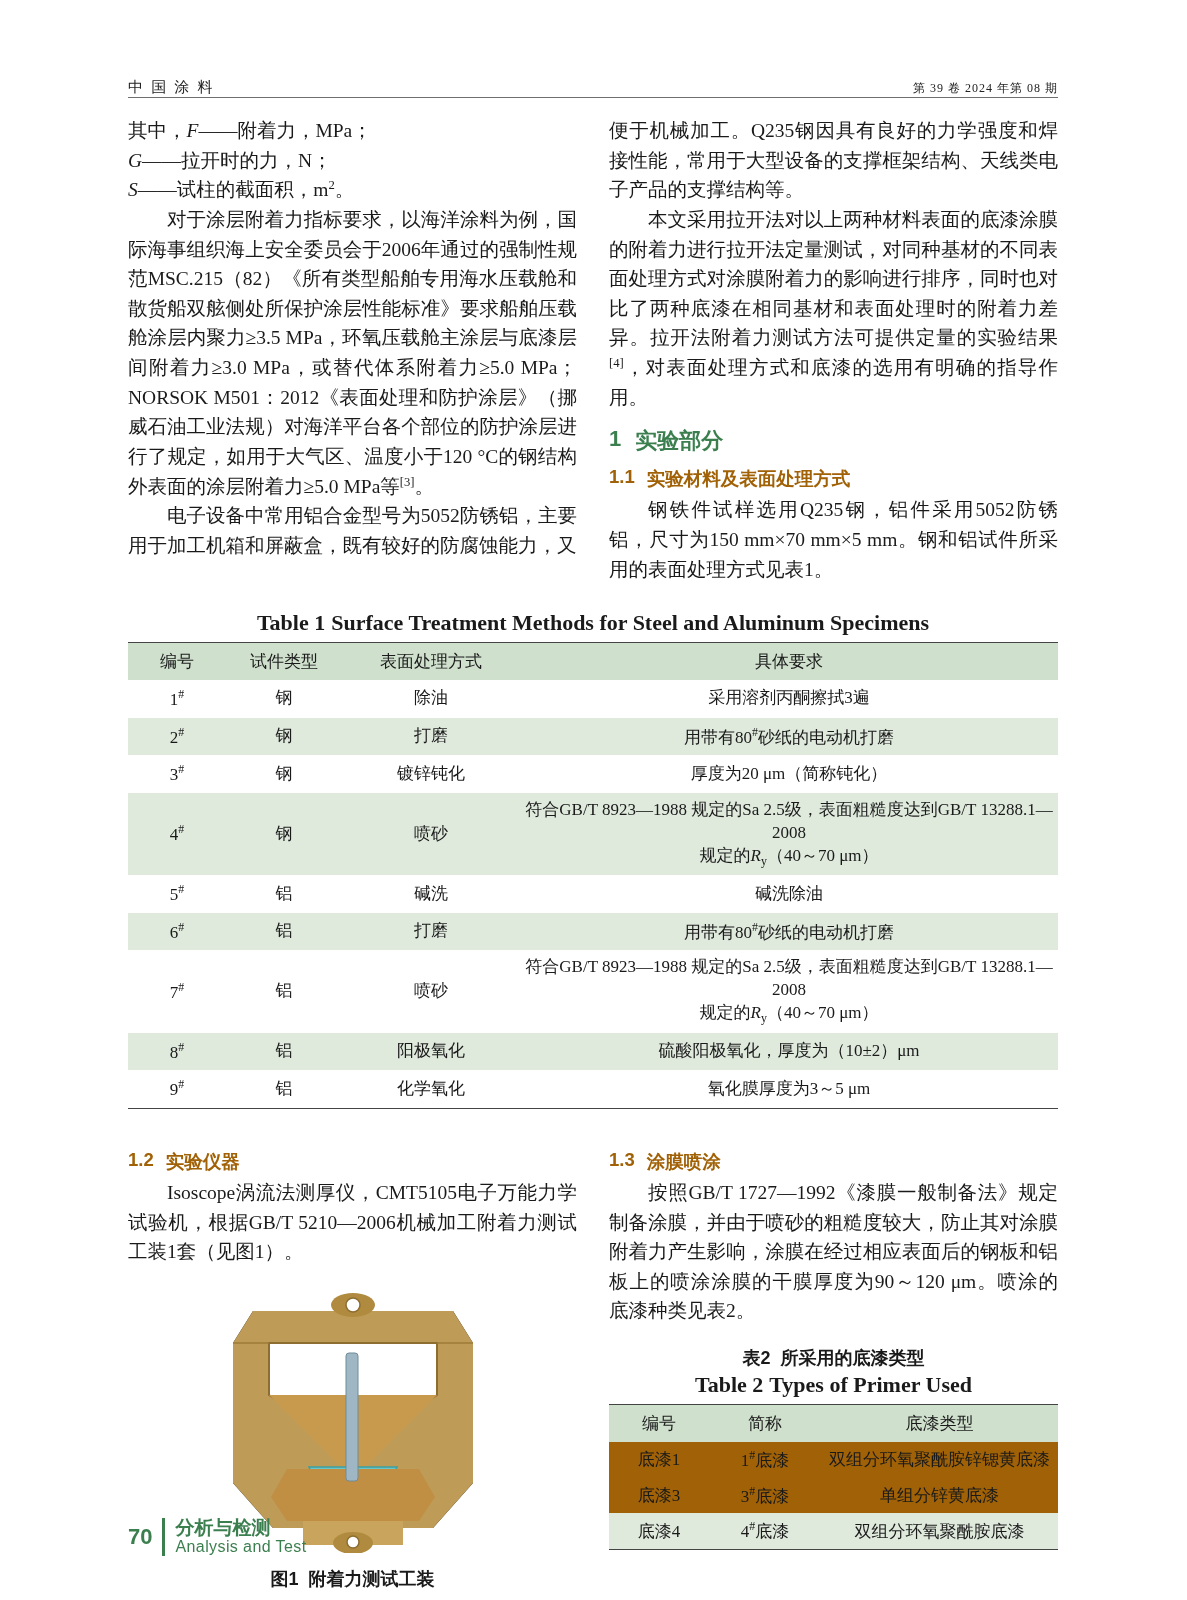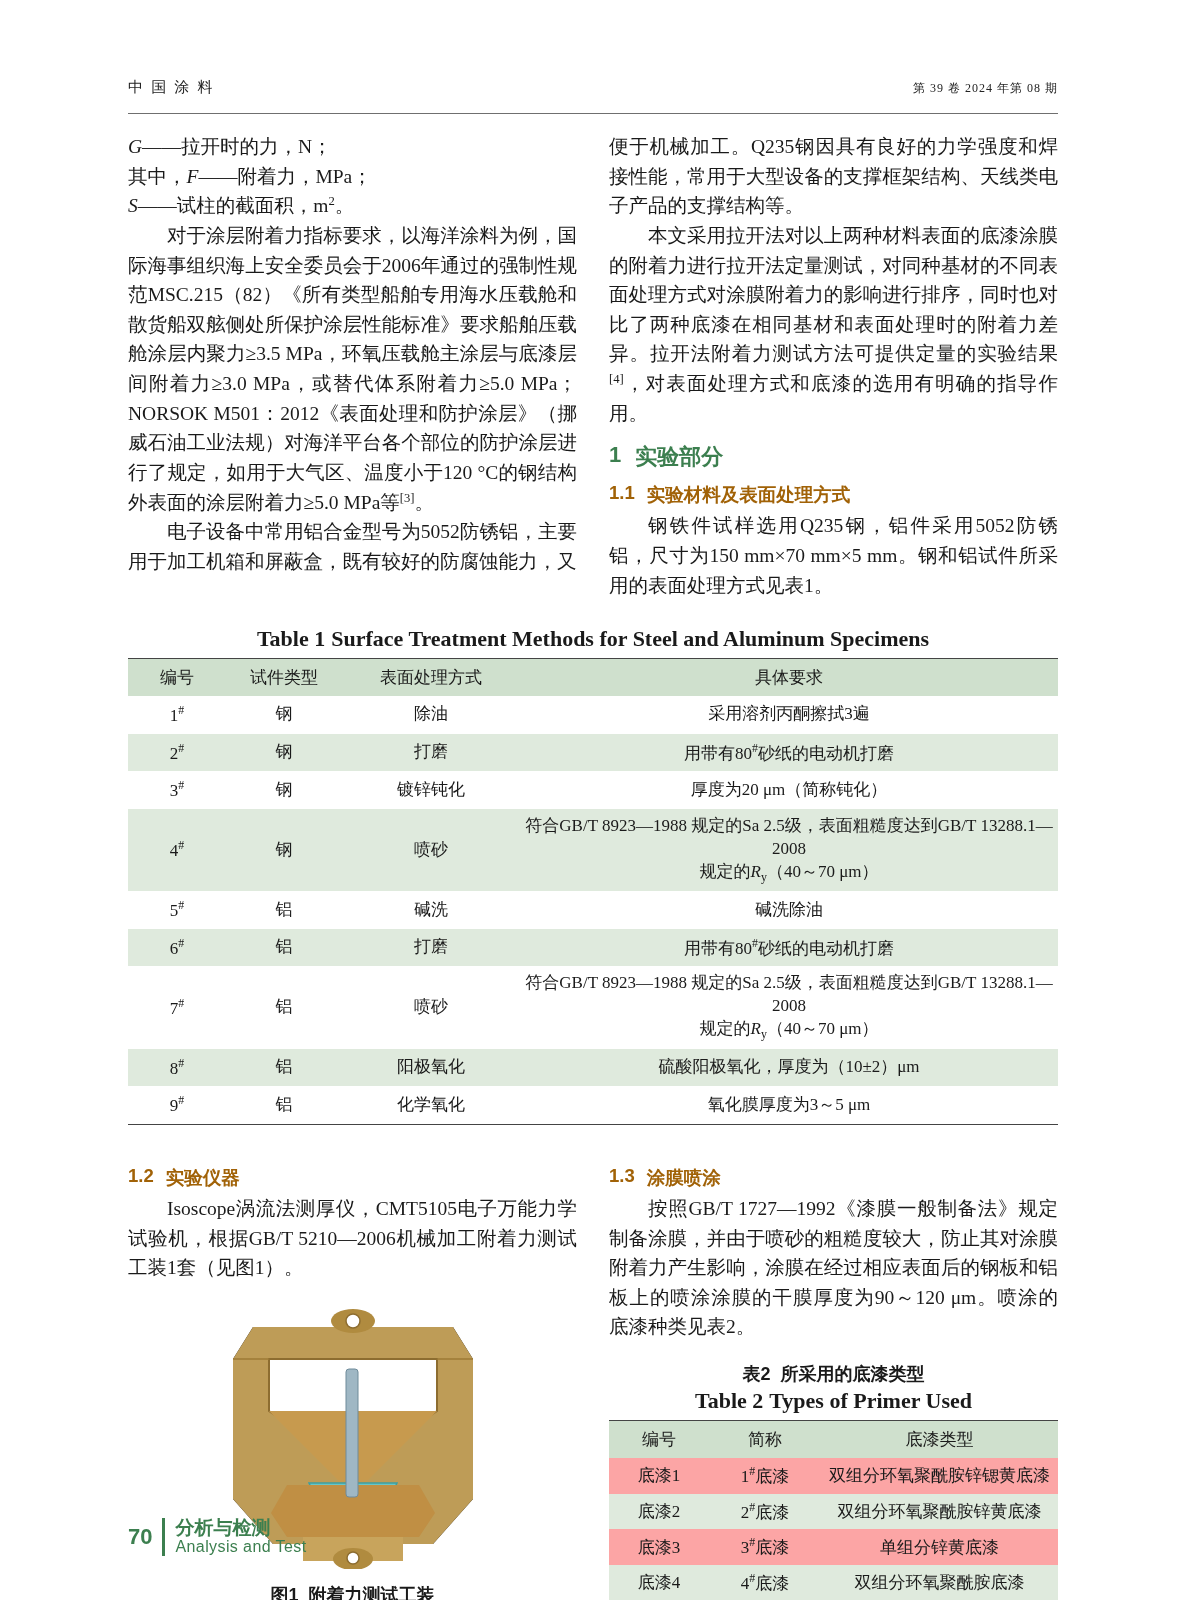--- a/index.html
+++ b/index.html
@@ -25,21 +25,21 @@
     top: 78px;
     width: 930px;
   }
   
   .runhead {
     display: flex;
     justify-content: space-between;
     align-items: flex-end;
     font-size: 14.5px;
     color: #222;
-    padding-bottom: 16px;
+    padding-bottom: 0;
     border-bottom: 1.4px solid #6f6f6f;
     letter-spacing: 0.5px;
   }
   .runhead .left {
     font-family: "Liberation Sans", sans-serif;
     font-size: 15px;
     letter-spacing: 2px;
   }
   .runhead .right {
     font-family: Liberation Serif, serif;
@@ -144,21 +144,21 @@
   table.data2 thead td {
     background: #cfe0cd;
     text-align: center;
     padding: 7px 4px;
   }
   table.data2 tbody td {
     padding: 6px 4px;
     text-align: center;
   }
   table.data2 tbody tr.shade td { background: #dfeadd; }
-  table.data2 tbody tr.plain td { background: #fca5a5; }
+  table.data2 tbody tr.plain td { background: #a16207; }
   
   .footer {
     position: absolute;
     left: 128px;
     bottom: 44px;
     display: flex;
     align-items: center;
     gap: 10px;
   }
   .footer .pageno {
@@ -195,24 +195,24 @@
 
     <div class="runhead">
       <div class="left">中 国 涂 料</div>
       <div class="right">第 39 卷   2024 年第 08 期</div>
     </div>
 
     <div class="cols">
 
       <div class="col">
         <p class="body">
-          <span class="ital">G</span>——拉开时的力，N；
+          其中，<span class="ital">F</span>——附着力，MPa；
         </p>
         <p class="body">
-          其中，<span class="ital">F</span>——附着力，MPa；
+          <span class="ital">G</span>——拉开时的力，N；
         </p>
         <p class="body">
           <span class="ital">S</span>——试柱的截面积，m<span class="sup">2</span>。
         </p>
         <p class="body indent">
           对于涂层附着力指标要求，以海洋涂料为例，国际海事组织海上安全委员会于2006年通过的强制性规范MSC.215（82）《所有类型船舶专用海水压载舱和散货船双舷侧处所保护涂层性能标准》要求船舶压载舱涂层内聚力≥3.5 MPa，环氧压载舱主涂层与底漆层间附着力≥3.0 MPa，或替代体系附着力≥5.0 MPa；NORSOK M501：2012《表面处理和防护涂层》（挪威石油工业法规）对海洋平台各个部位的防护涂层进行了规定，如用于大气区、温度小于120 °C的钢结构外表面的涂层附着力≥5.0 MPa等<span class="sup">[3]</span>。
         </p>
         <p class="body indent">电子设备中常用铝合金型号为5052防锈铝，主要用于加工机箱和屏蔽盒，既有较好的防腐蚀能力，又</p>
       </div>
 
@@ -370,25 +370,20 @@
                 <td style="width:104px;">简称</td>
                 <td>底漆类型</td>
               </tr>
             </thead>
             <tbody>
               <tr class="plain">
                 <td>底漆1</td>
                 <td>1<span class="sharp">#</span>底漆</td>
                 <td>双组分环氧聚酰胺锌锶黄底漆</td>
               </tr>
-              <tr class="shade">
-                <td>底漆2</td>
-                <td>2<span class="sharp">#</span>底漆</td>
-                <td>双组分环氧聚酰胺锌黄底漆</td>
-              </tr>
               <tr class="plain">
                 <td>底漆3</td>
                 <td>3<span class="sharp">#</span>底漆</td>
                 <td>单组分锌黄底漆</td>
               </tr>
               <tr class="shade">
                 <td>底漆4</td>
                 <td>4<span class="sharp">#</span>底漆</td>
                 <td>双组分环氧聚酰胺底漆</td>
               </tr>

